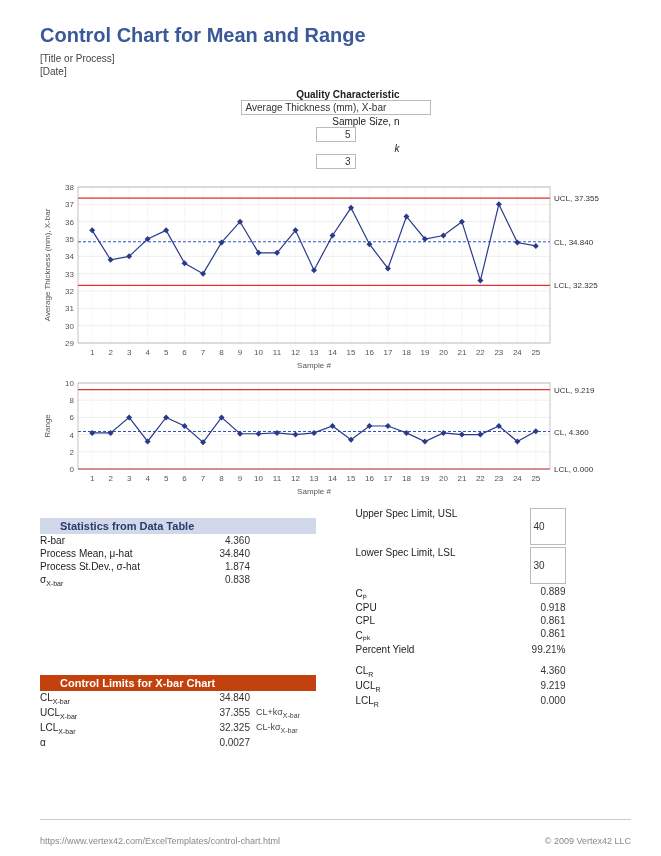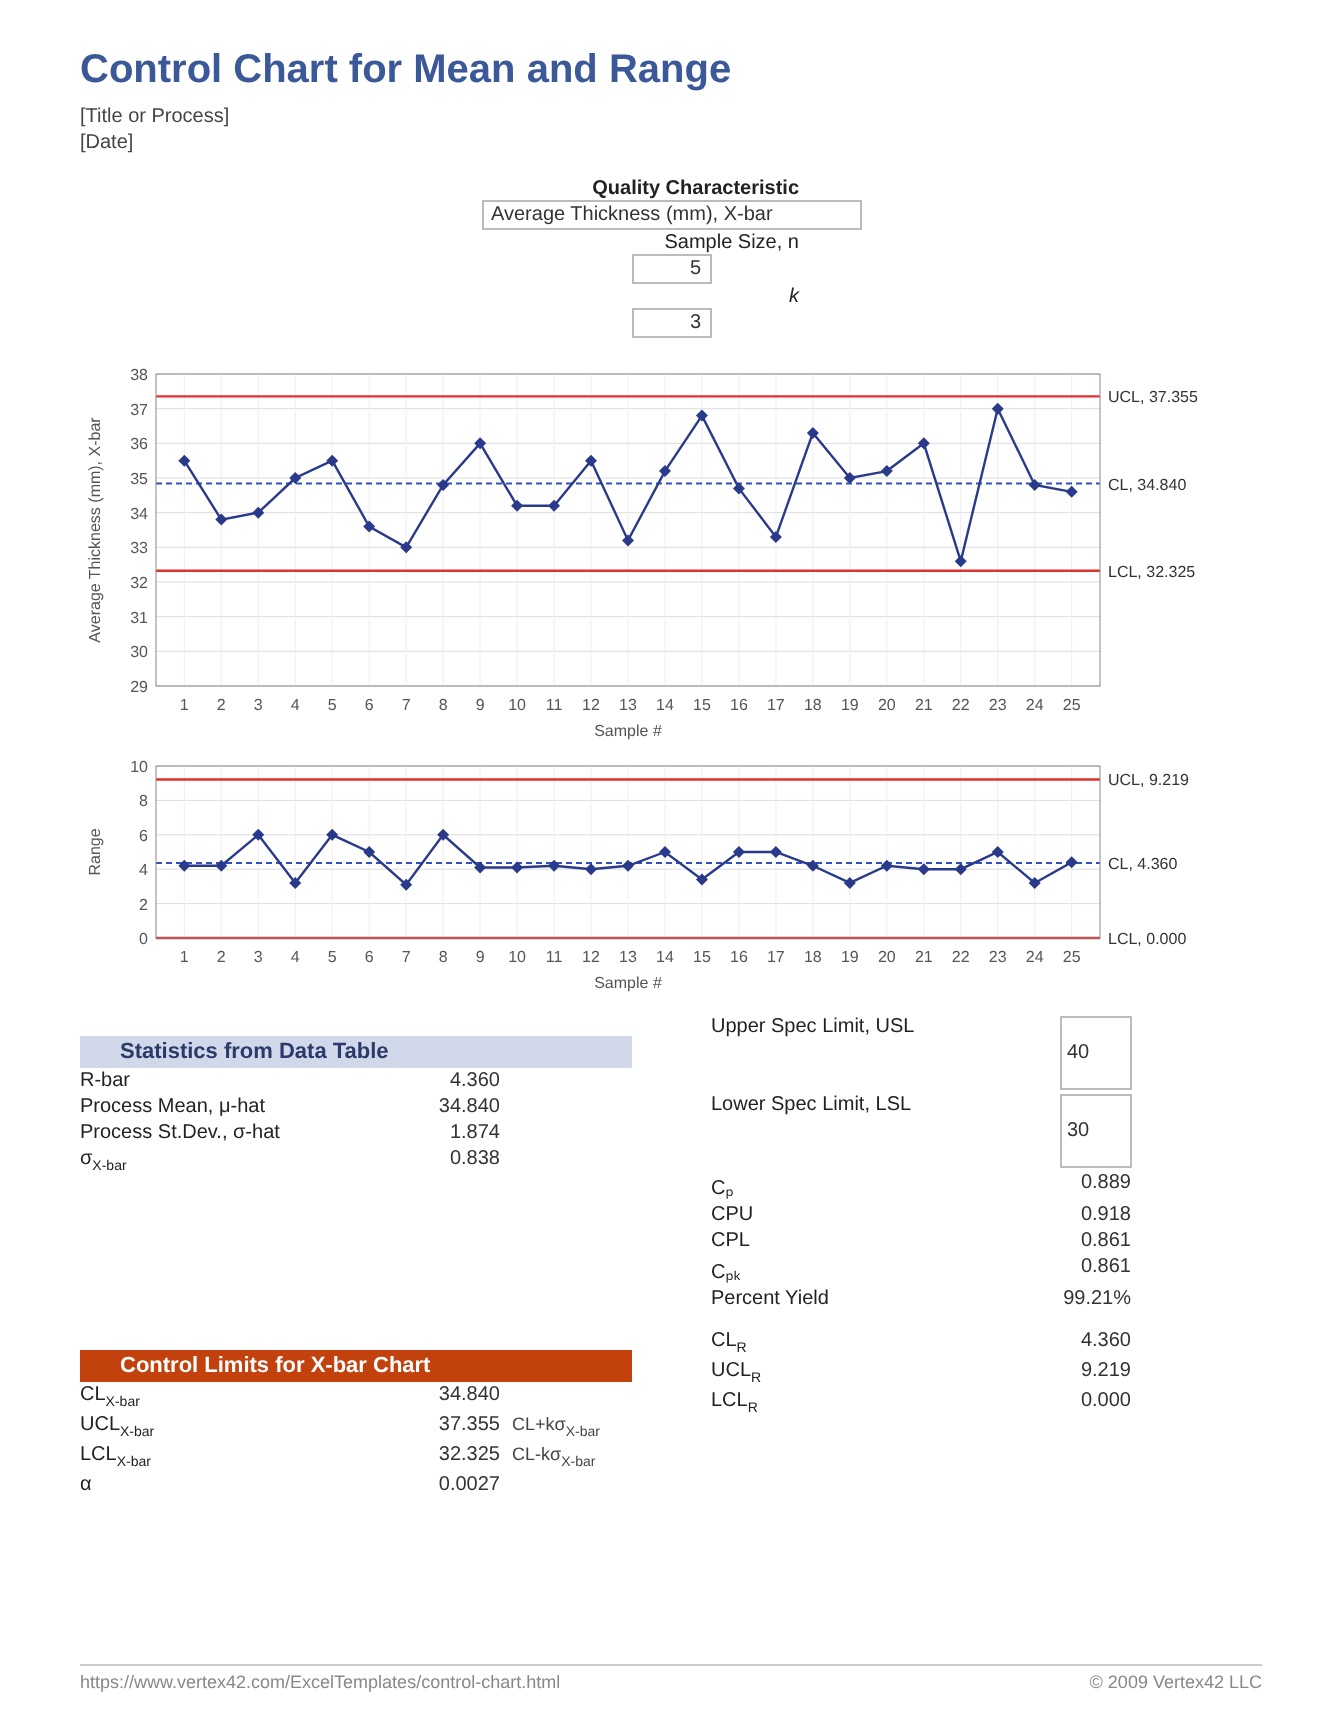--- a/index.html
+++ b/index.html
@@ -15,21 +15,21 @@
 .chart { position: relative; border: none; }
 .chart svg { display: block; }
 .sec-hdr { background: #d0d8ea; color: #2a3a6a; font-weight: bold; font-size: 11px; padding: 2px 20px; margin-top: 11px; }
 .sec-hdr.dark { background: #c2410c; color: #fff; }
 .stat-row { display: flex; font-size: 10px; padding: 1px 0; }
 .stat-label { width: 150px; text-align: left; padding-right: 14px; color: #222; }
 .stat-value { width: 60px; text-align: right; }
 .stat-extra { padding-left: 6px; color: #444; font-size: 9px; }
 .cols { display: flex; gap: 40px; }
 .col { flex: 1; }
-.footer { position: absolute; bottom: 10px; left: 40px; right: 30px; border-top: 1px solid #ccc; display: flex; justify-content: space-between; font-size: 9px; color: #888; padding-top: 3px; }
+.footer { position: absolute; bottom: 10px; left: 40px; right: 30px; border-top: 1px solid #ccc; display: flex; justify-content: space-between; font-size: 9px; color: #888; padding-top: 16px; }
 .boxed { border: 1px solid #bbb; padding: 12px 3px; display: inline-block; min-width: 36px; text-align: left; }
 sub { font-size: 7px; }
 </style>
 </head>
 <body>
 
 <h1>Control Chart for Mean and Range</h1>
 <div class="meta">[Title or Process]</div>
 <div class="meta">[Date]</div>
 

